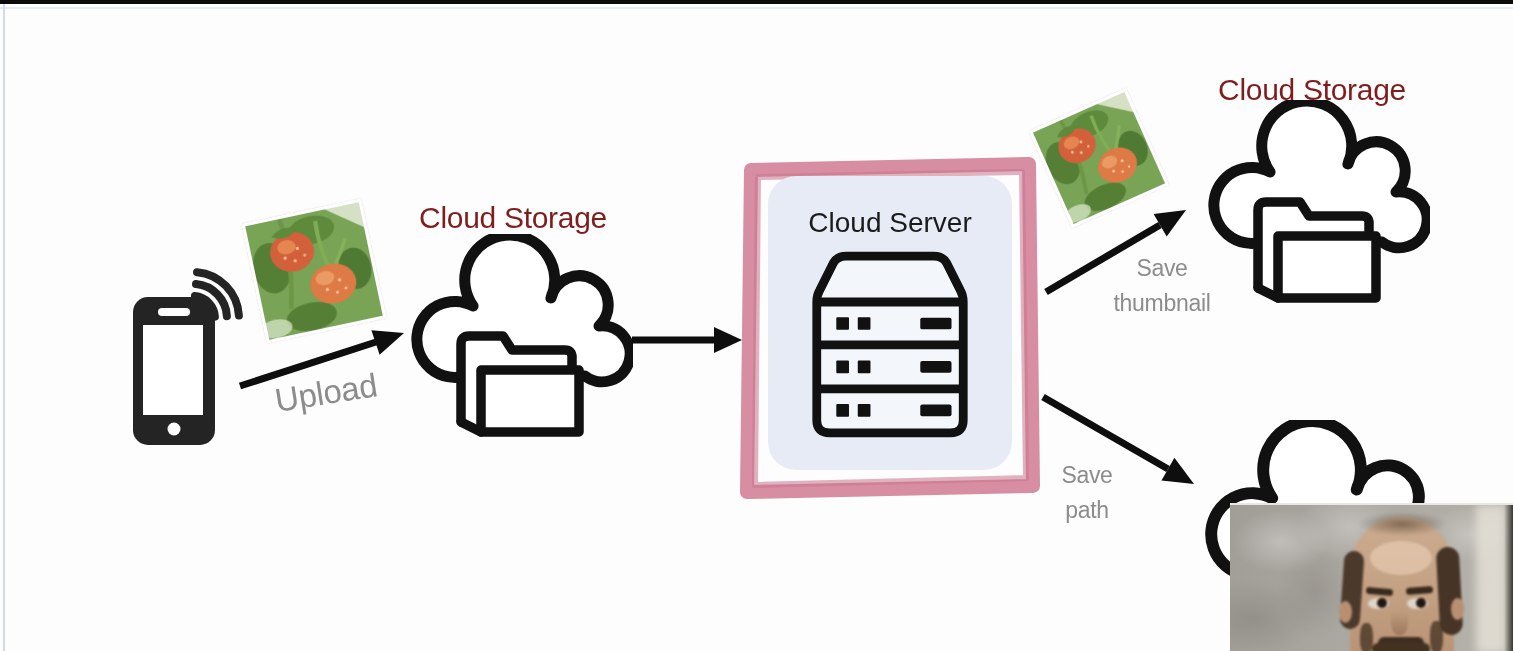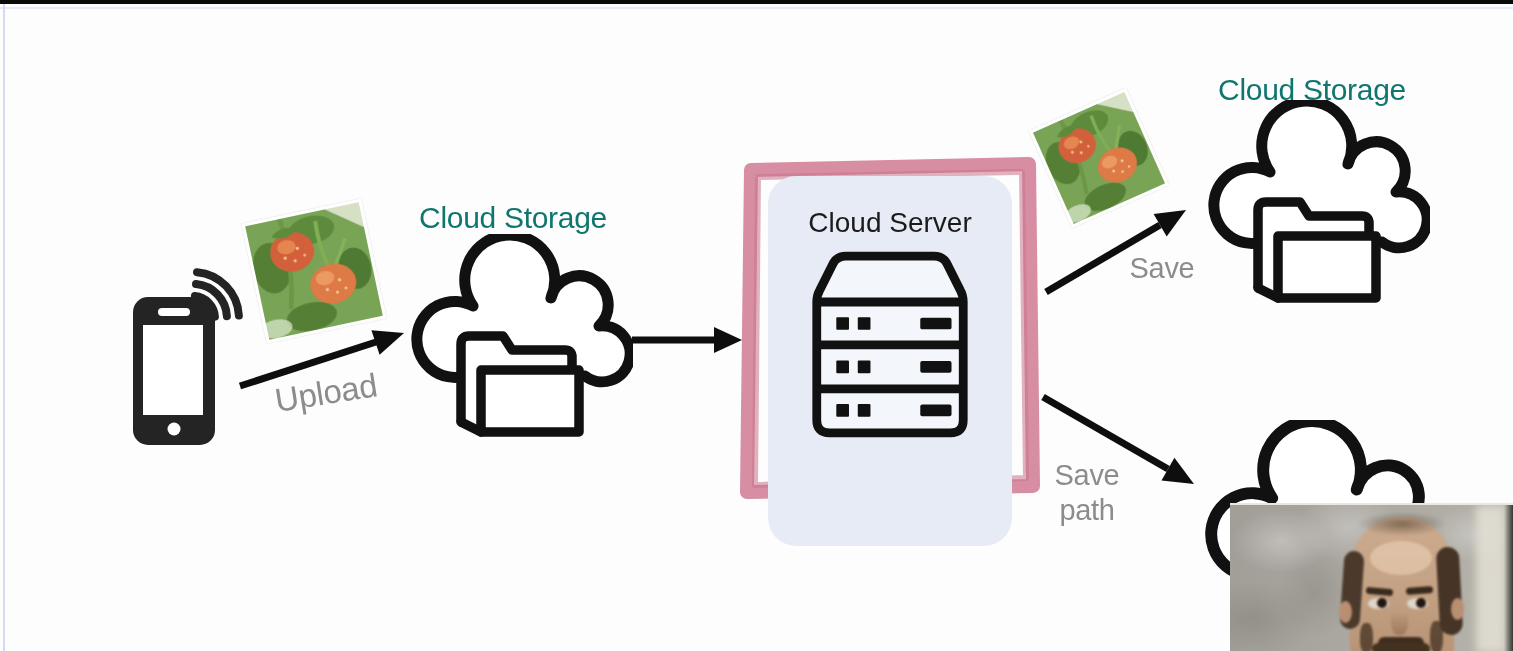--- a/index.html
+++ b/index.html
@@ -6,36 +6,36 @@
   .stage{
     position:relative;width:1513px;height:651px;overflow:hidden;
     background:#fdfdfe;
     font-family:"Liberation Sans","DejaVu Sans",sans-serif;
   }
   .abs{position:absolute;}
   .top-bar{left:0;top:0;width:1513px;height:4px;background:#0a0a0a;z-index:20;}
   .edge-v{left:3px;top:4px;width:2px;height:647px;background:#ccd3ee;opacity:.85;z-index:19;}
   .edge-h{left:0;top:7px;width:1513px;height:2px;background:#d6dbf2;opacity:.55;z-index:19;}
 
-  .lbl{white-space:nowrap;color:#0f766e;font-size:30px;font-weight:500;letter-spacing:-.3px;}
+  .lbl{white-space:nowrap;color:#7f1d1d;font-size:30px;font-weight:500;letter-spacing:-.3px;}
   .lbl.center{transform:translateX(-50%);text-align:center;}
   .lbl.gray{color:#8c8c8c;}
-  .lbl.two-line{line-height:35px;font-size:29px;}
+  .lbl.two-line{line-height:35px;font-size:23px;}
   .upload-lbl{font-size:33px;transform:translateX(-50%) rotate(-9deg);}
 
   .thumb{z-index:6;border:3px solid rgba(255,255,255,.8);box-sizing:border-box;
          box-shadow:0 0 2px rgba(0,0,0,.15);}
   .thumb svg{display:block;filter:blur(.6px);}
   .thumb1{left:253px;top:210px;width:122px;height:122px;transform:rotate(-12deg);}
   .thumb2{left:1046px;top:105px;width:106px;height:106px;transform:rotate(-24deg);}
 
   .arrows{left:0;top:0;width:1513px;height:651px;z-index:4;pointer-events:none;}
 
   .pink-frame{left:735px;top:150px;width:312px;height:349px;z-index:2;}
-  .server-panel{left:768px;top:176px;width:244px;height:370px;border-radius:28px;
+  .server-panel{left:768px;top:176px;width:244px;height:294px;border-radius:28px;
                 background:#e7ebf5;z-index:3;}
   .server-title{position:absolute;left:50%;top:31px;transform:translateX(-50%);
                 font-size:28px;color:#1b1b1b;font-weight:500;white-space:nowrap;}
   .server-icon{position:absolute;left:50%;top:70px;transform:translateX(-50%);}
 
   .webcam{left:1230px;top:503px;width:283px;height:148px;overflow:hidden;z-index:10;
           background:#aaa7a1;border-top:2px solid #e9e7e1;box-sizing:border-box;}
   .wall{position:absolute;inset:0;background:
     radial-gradient(70px 45px at 18% 25%, rgba(255,255,255,.30), transparent 70%),
     radial-gradient(90px 55px at 8% 78%, rgba(110,106,99,.30), transparent 70%),
@@ -211,20 +211,21 @@
       <ellipse cx="58" cy="58" rx="8" ry="6" fill="#eda06a" opacity=".85"></ellipse>
       <circle cx="58" cy="68" r="1.4" fill="#f8c79a"></circle>
         <circle cx="70" cy="62" r="1.4" fill="#f8c79a"></circle>
       <circle cx="66" cy="72" r="1.3" fill="#f8c79a"></circle>
         <circle cx="74" cy="70" r="1.2" fill="#f8c79a"></circle>
     </svg>
   </div>
 
   <div class="abs lbl center gray two-line" style="left:1162px;top:251px;">
     <div>Save</div>
+    <div>thumbnail</div>
   </div>
 
   <div class="abs lbl center" style="left:1312px;top:73px;">Cloud Storage</div>
   <div class="abs" style="left:1200px;top:100px;z-index:2">
     <svg width="230" height="205" viewBox="0 0 230 205">
       <path d="M 62 142 A 38 38 0 1 1 70 72 A 45 45 0 1 1 148 64 A 29 29 0 1 1 196 92 A 28 28 0 1 1 182 142 L 62 142" fill="#ffffff" stroke="#111111" stroke-width="11" stroke-linejoin="round" stroke-linecap="round"></path>
       <g transform="translate(48,88)">
         <path d="M 10 100 L 10 22 Q 10 14 18 14 L 52 14 L 61 28 L 114 28 Q 121 28 121 35 L 121 58" fill="#ffffff" stroke="#111111" stroke-width="9.5" stroke-linejoin="round"></path>
         <path d="M 10 100 L 30 110" stroke="#111111" stroke-width="9.5" stroke-linecap="round"></path>
         <rect x="30" y="48" width="98" height="62" fill="#ffffff" stroke="#111111" stroke-width="9.5" stroke-linejoin="round"></rect>

